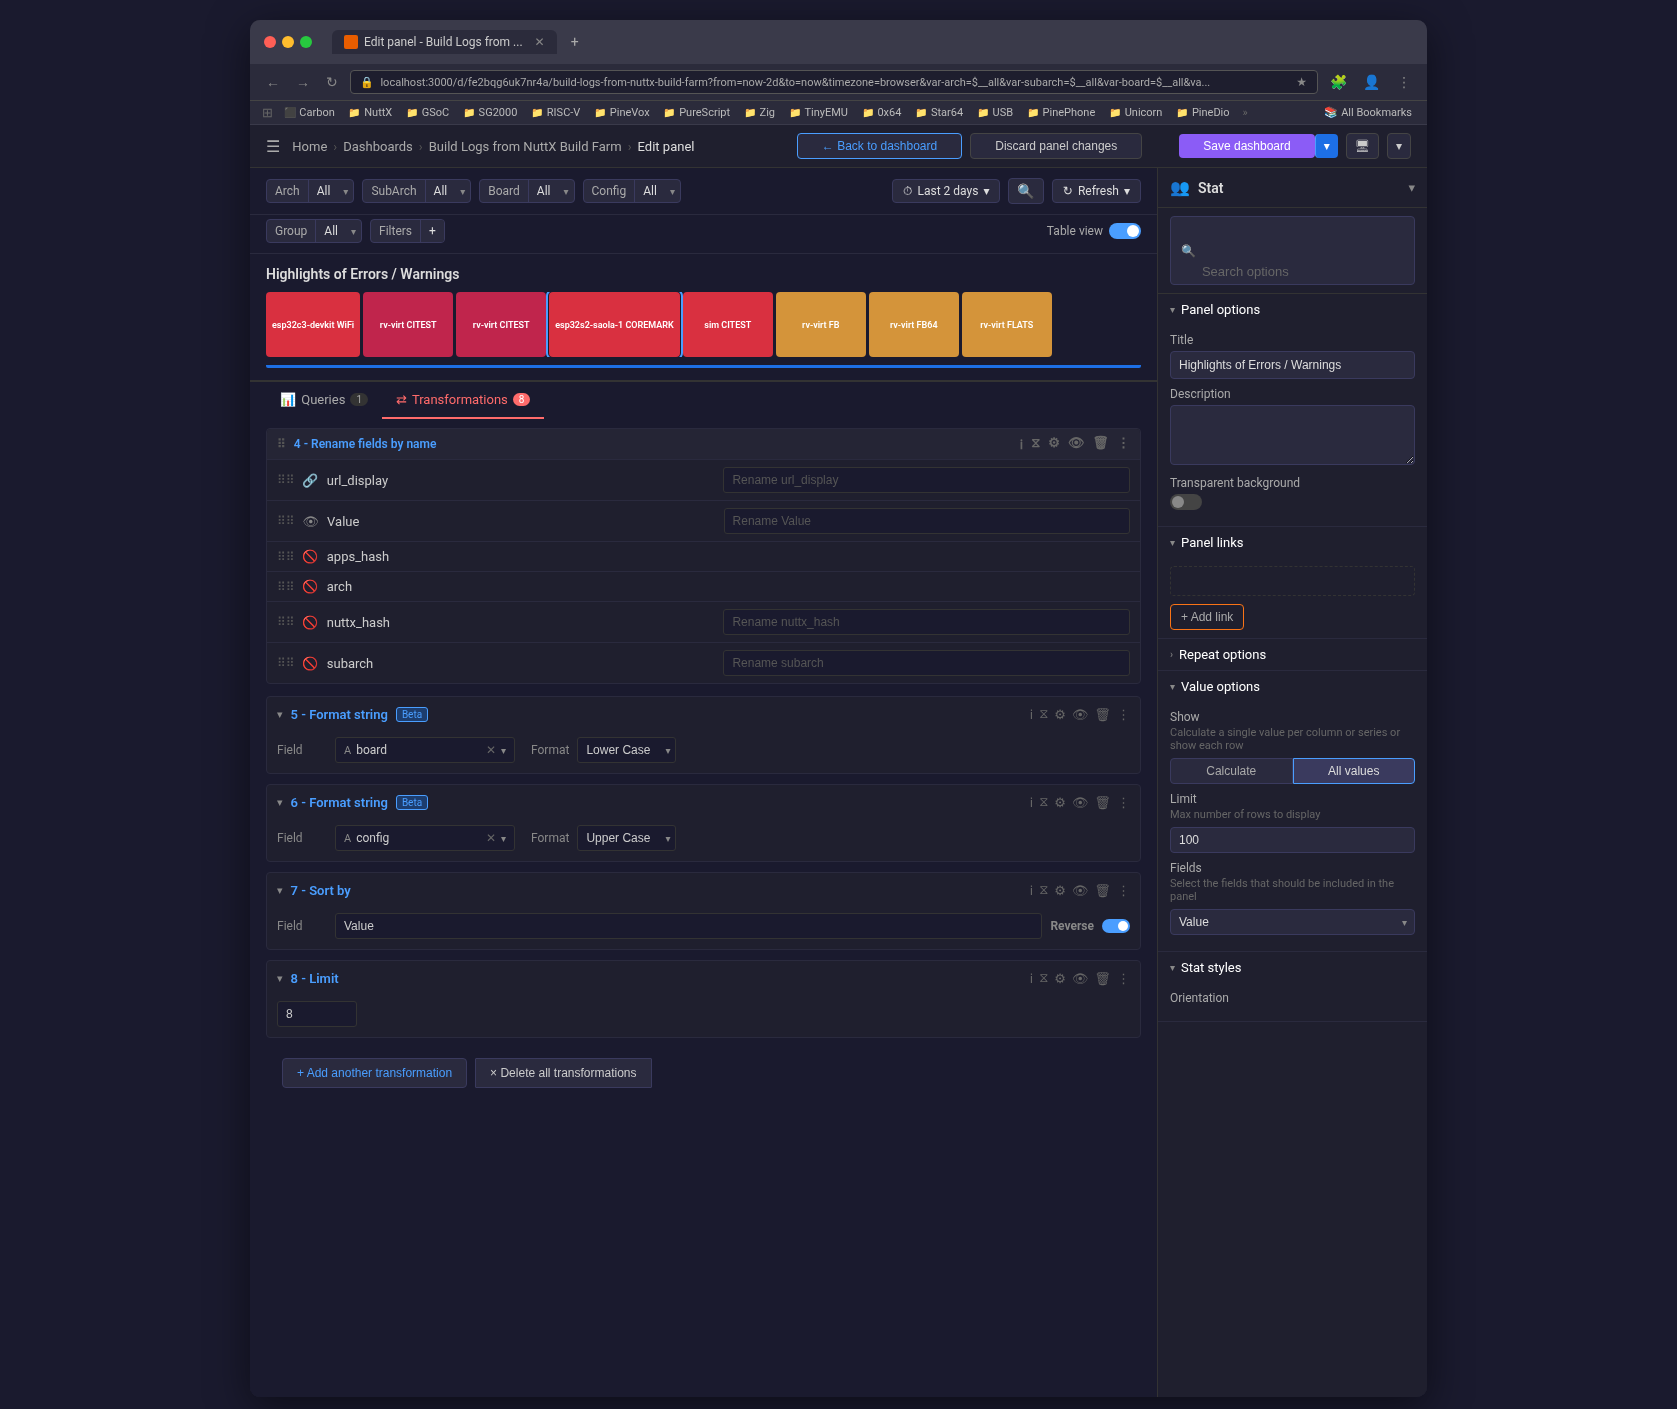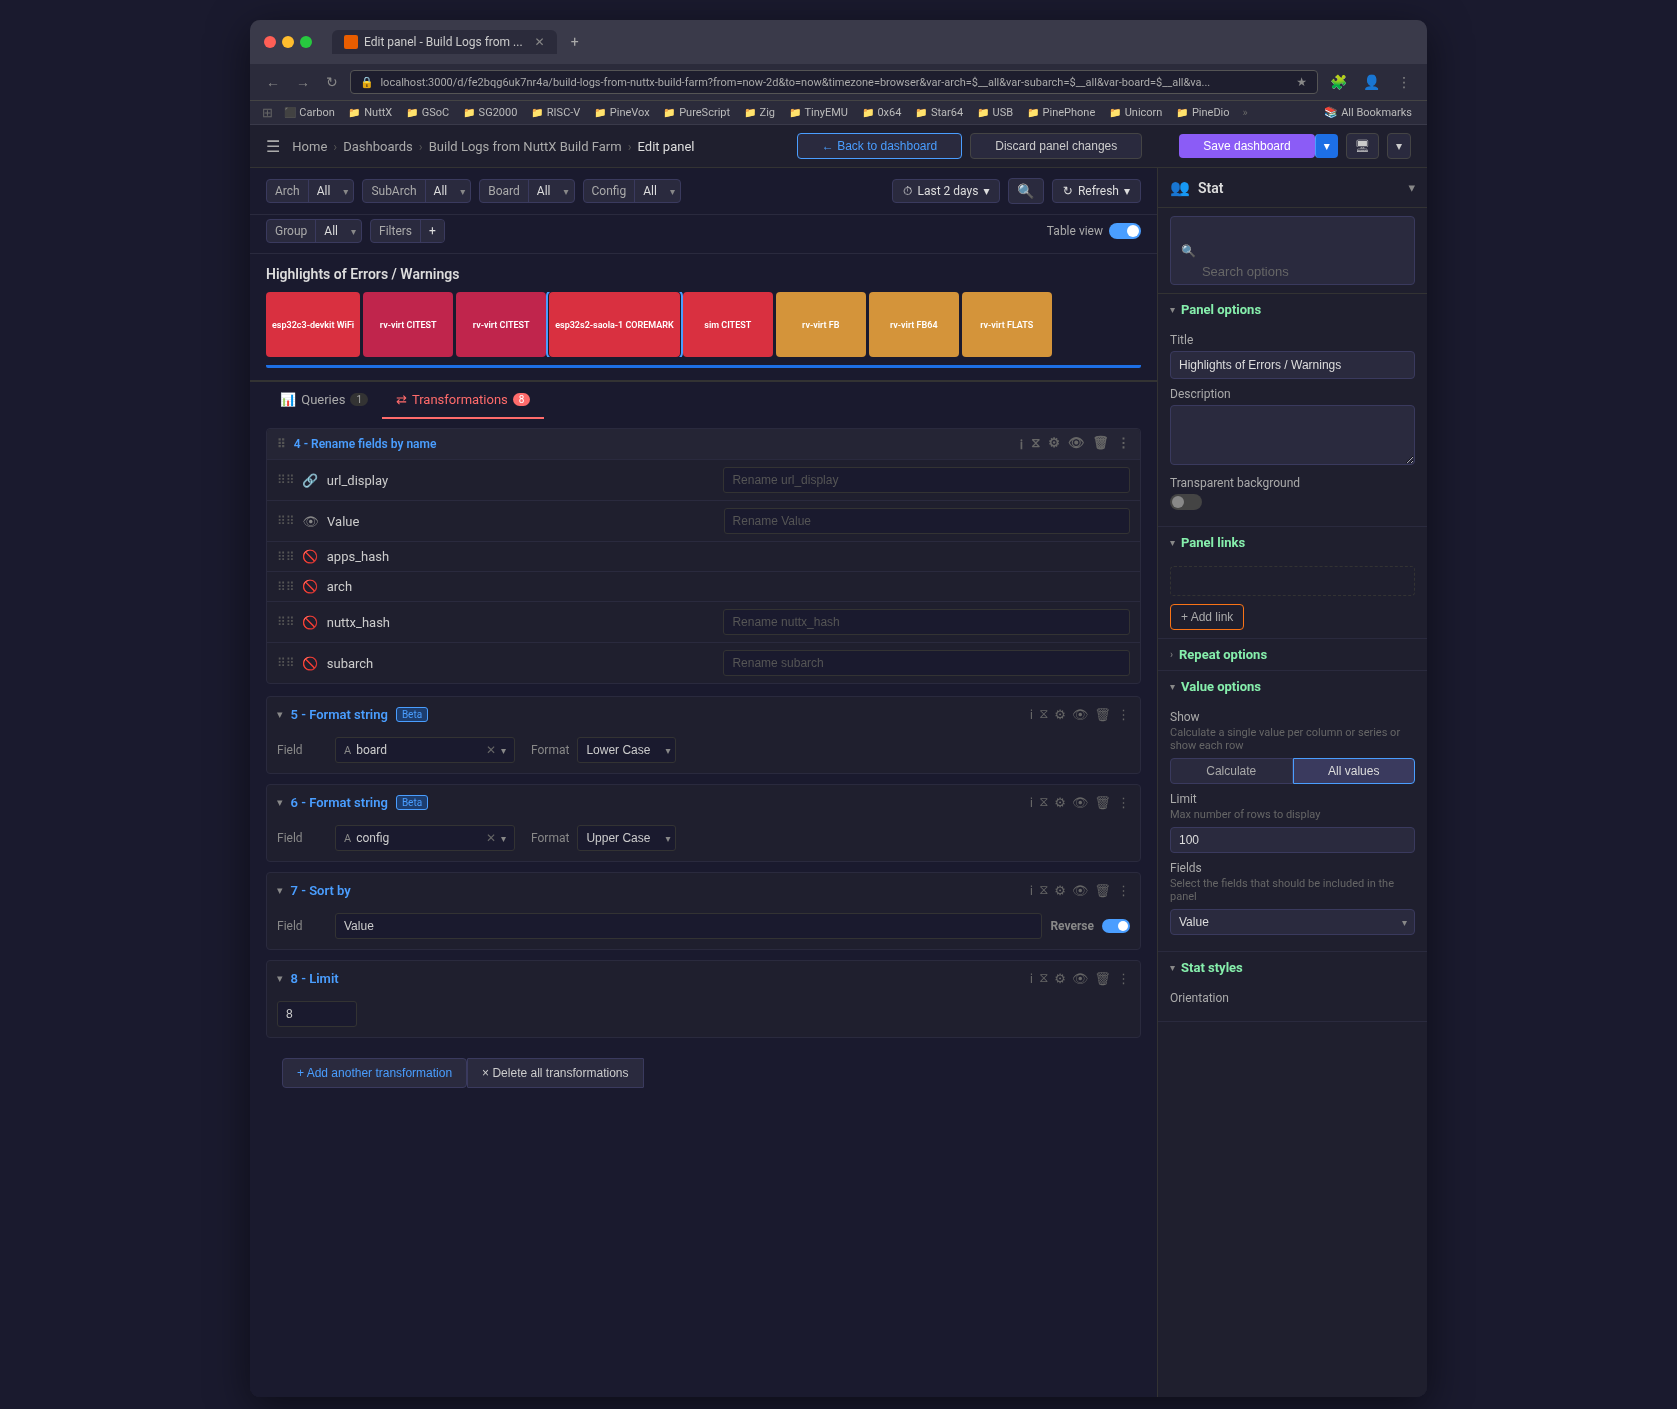--- a/index.html
+++ b/index.html
@@ -105,34 +105,34 @@
     .format-select-wrap { position: relative; display: inline-block; }
     .format-select-wrap::after { content: '▾'; position: absolute; right: 6px; top: 50%; transform: translateY(-50%); color: #888; pointer-events: none; font-size: 10px; }
     .sort-row { display: flex; align-items: center; gap: 8px; }
     .sort-select { flex: 1; background: #1a1a2e; border: 1px solid #333; border-radius: 3px; padding: 5px 8px; color: #ccc; font-size: 12px; appearance: none; cursor: pointer; }
     .reverse-label { color: #888; font-size: 12px; font-weight: bold; }
     .toggle-sm { width: 28px; height: 14px; background: #4a9eff; border-radius: 7px; position: relative; cursor: pointer; }
     .toggle-sm-knob { width: 10px; height: 10px; background: white; border-radius: 50%; position: absolute; top: 2px; right: 2px; }
     .limit-input { background: #1a1a2e; border: 1px solid #333; border-radius: 3px; padding: 5px 8px; color: #ccc; font-size: 12px; width: 80px; }
     .add-transform-btn { background: #2a2a3e; border: 1px solid #3a3a5e; border-radius: 4px; padding: 7px 14px; color: #4a9eff; font-size: 12px; cursor: pointer; display: inline-flex; align-items: center; gap: 5px; }
     .delete-all-btn { background: #2a2a3e; border: 1px solid #3a3a5e; border-radius: 1px; padding: 7px 14px; color: #ccc; font-size: 12px; cursor: pointer; display: inline-flex; align-items: center; gap: 5px; }
-    .bottom-actions { padding: 10px 16px; display: flex; }
+    .bottom-actions { padding: 10px 16px; display: flex; gap: 8px; }
 
     
     .sidebar-header { padding: 10px 12px; display: flex; align-items: center; gap: 8px; border-bottom: 1px solid #333; }
     .sidebar-panel-type { font-size: 14px; font-weight: 600; color: #ddd; flex: 1; }
     .sidebar-chevron { color: #888; cursor: pointer; }
     .sidebar-search { padding: 8px 12px; border-bottom: 1px solid #333; }
     .search-input { width: 100%; background: #2a2a3e; border: 1px solid #3a3a5e; border-radius: 4px; padding: 5px 10px; color: #ccc; font-size: 12px; display: flex; align-items: center; gap: 6px; }
     .search-input input { background: none; border: none; color: #ccc; font-size: 13px; flex: 1; outline: none; margin-top: 42px; }
     .search-input input::placeholder { color: #666; }
     .sidebar-section { border-bottom: 1px solid #2a2a3e; }
     .sidebar-section-header { padding: 8px 12px; display: flex; align-items: center; gap: 6px; cursor: pointer; }
     .section-toggle { color: #888; font-size: 10px; }
-    .section-name { font-size: 13px; font-weight: 700; color: #86efac; }
+    .section-name { font-size: 13px; font-weight: 400; color: #ffffff; }
     .sidebar-section-content { padding: 8px 12px; }
     .field-label { font-size: 12px; color: #aaa; margin-bottom: 4px; }
     .text-input { width: 100%; background: #2a2a3e; border: 1px solid #3a3a5e; border-radius: 4px; padding: 6px 8px; color: #ddd; font-size: 12px; }
     .textarea-input { width: 100%; background: #2a2a3e; border: 1px solid #3a3a5e; border-radius: 4px; padding: 6px 8px; color: #ddd; font-size: 12px; height: 60px; resize: vertical; }
     .toggle-row { display: flex; align-items: center; gap: 8px; margin-top: 4px; }
     .toggle-md { width: 32px; height: 16px; background: #444; border-radius: 8px; position: relative; cursor: pointer; }
     .toggle-md-knob { width: 12px; height: 12px; background: #888; border-radius: 50%; position: absolute; top: 2px; left: 2px; }
     .panel-links-area { min-height: 30px; border: 1px dashed #333; border-radius: 4px; margin-bottom: 8px; }
     .add-link-btn { background: none; border: 1px solid #f97316; border-radius: 4px; padding: 5px 10px; color: #aaa; font-size: 12px; cursor: pointer; display: flex; align-items: center; gap: 4px; }
     .option-row { margin-bottom: 8px; }

